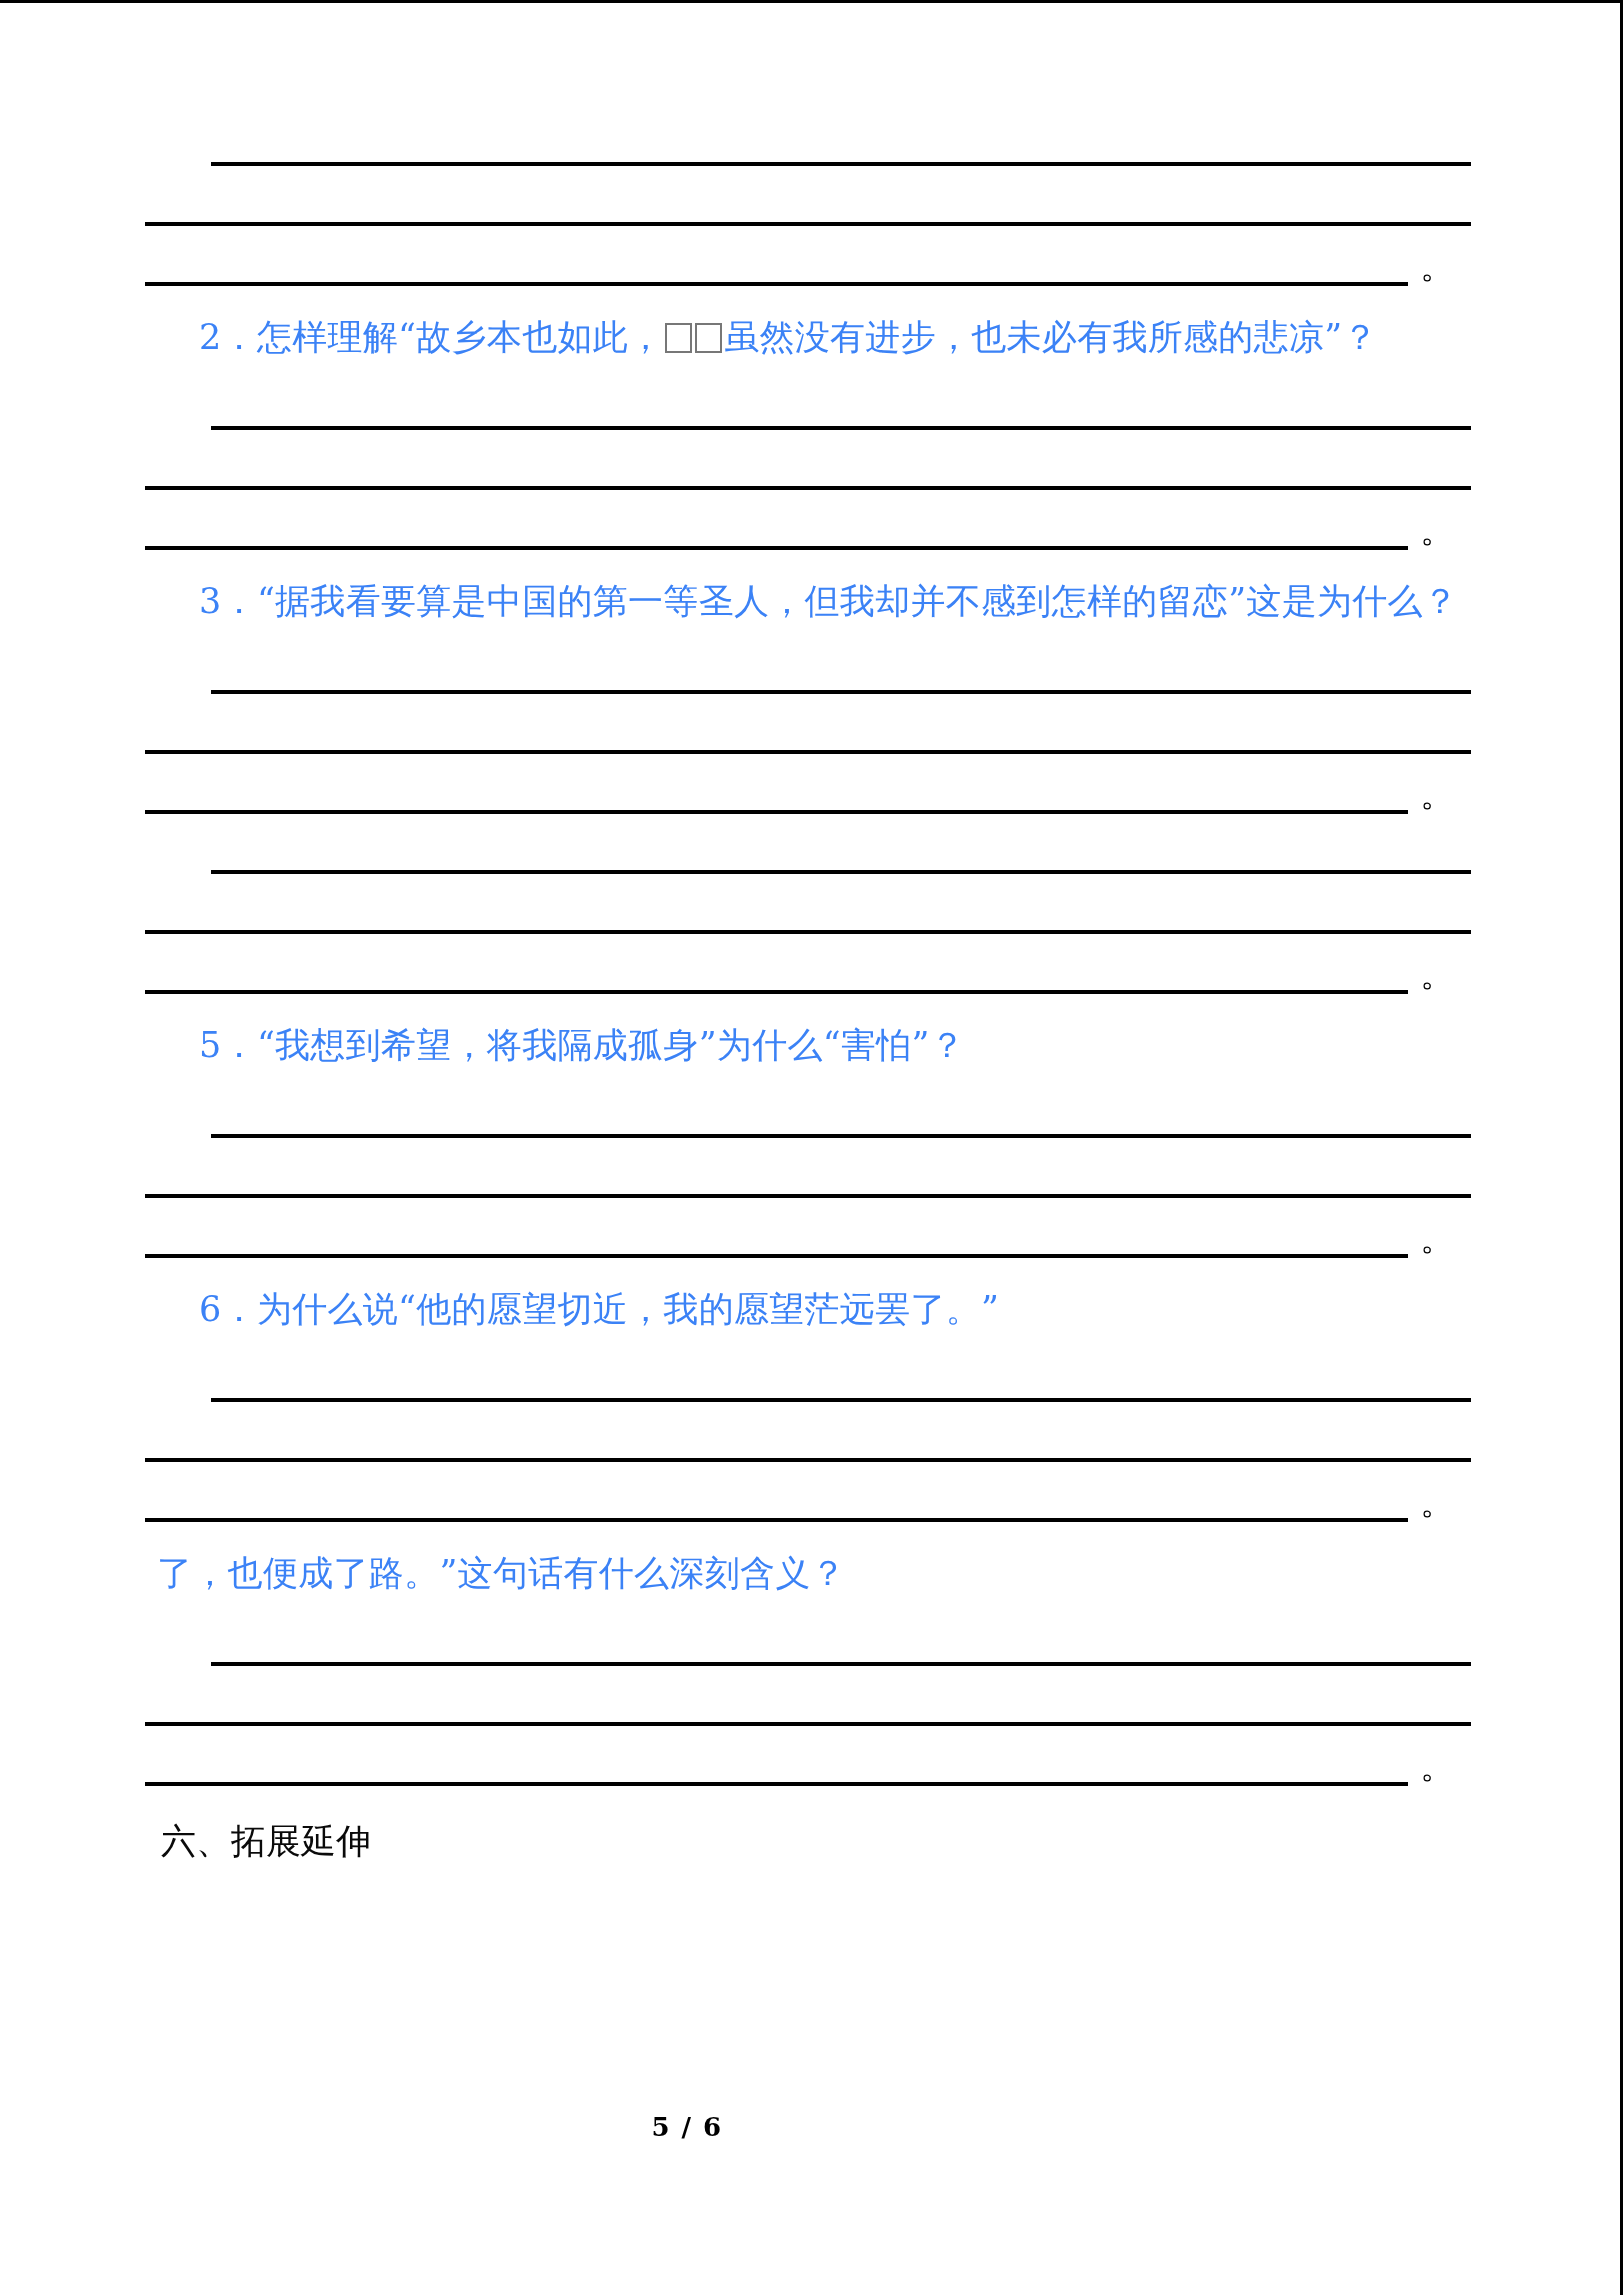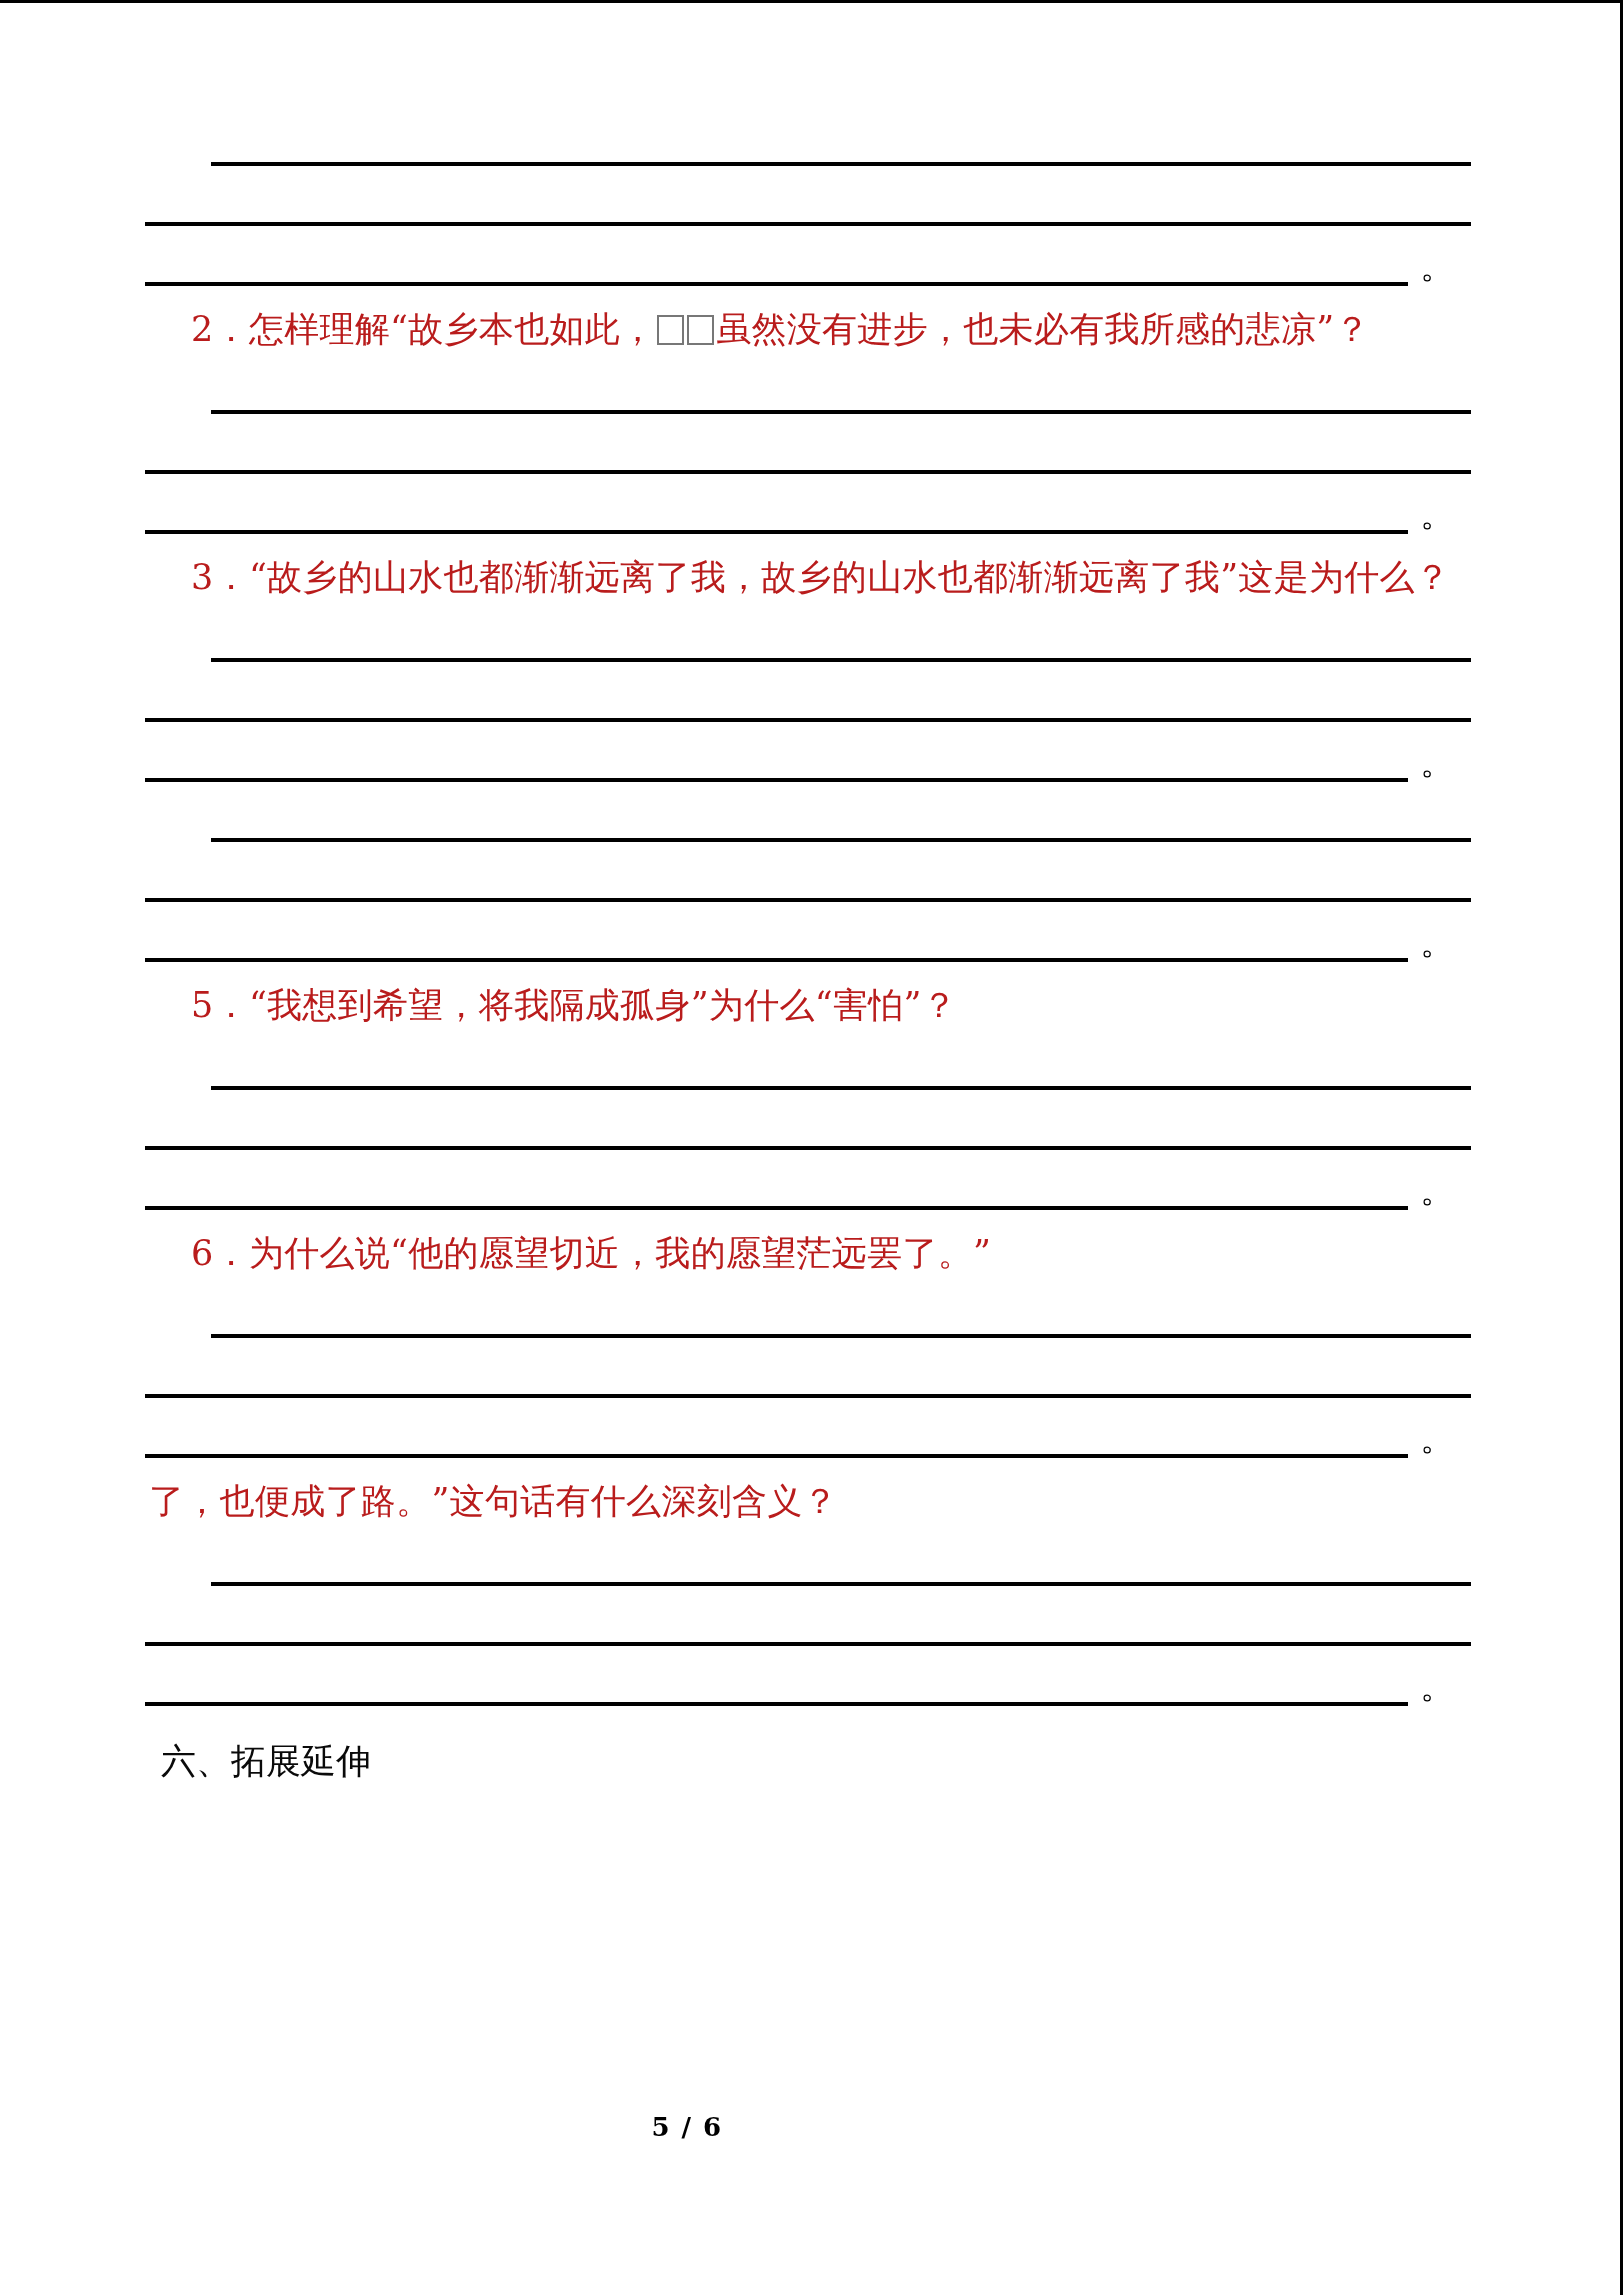--- a/index.html
+++ b/index.html
@@ -43,22 +43,22 @@
     top: 0;
     width: 1326px;
   }
 
   
   .q-para {
     font-family: "DejaVu Serif", "Liberation Serif", serif;
     font-size: 35px;
     line-height: 60px;
     letter-spacing: 0.3px;
-    color: #b91c1c;
-    margin: 4px;
+    color: #3b82f6;
+    margin: 12px;
     white-space: pre-wrap;
   }
   .q-para .indent1 {
     display: inline-block;
     width: 42px;
   }
 
   
   .tofu {
     display: inline-block;
@@ -165,21 +165,21 @@
       </div>
       <div class="rule-row">
         <div class="rule r2"></div>
       </div>
       <div class="rule-row">
         <div class="rule r3"></div>
         <span class="rule-period">。</span>
       </div>
     </div>
 
-    <p class="q-para"><span class="indent1"></span><span>3．</span><span>“故乡的山水也都渐渐远离了我，故乡的山水也都渐渐远离了我”这是为什么？</span></p>
+    <p class="q-para"><span class="indent1"></span><span>3．</span><span>“据我看要算是中国的第一等圣人，但我却并不感到怎样的留恋”这是为什么？</span></p>
 
     <div class="answer-block">
       <div class="rule-row">
         <div class="rule r1"></div>
       </div>
       <div class="rule-row">
         <div class="rule r2"></div>
       </div>
       <div class="rule-row">
         <div class="rule r3"></div>

